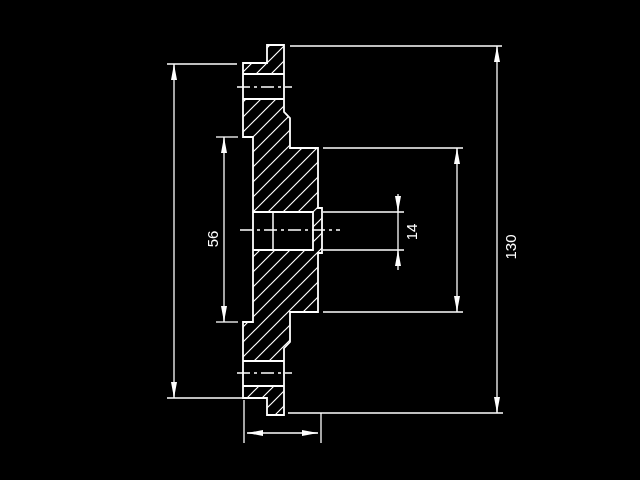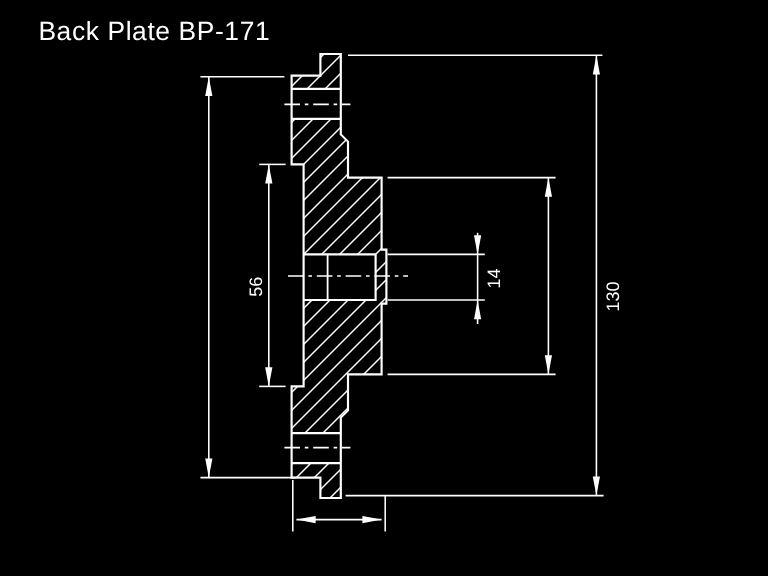--- a/index.html
+++ b/index.html
@@ -32,21 +32,20 @@
     font-family: "Liberation Sans", sans-serif;
     font-size: 15px;
     fill: #fff;
   }
 </style>
 </head>
 <body>
 
 <div id="stage">
 
-  <div class="title">Back Plate BP-171</div>
 
   <svg width="640" height="480" viewBox="0 0 640 480">
 
     <defs>
       <pattern id="hatch" patternUnits="userSpaceOnUse" width="15" height="15">
         <path d="M -4,4 L 4,-4 M 0,15 L 15,0 M 11,19 L 19,11" stroke="#ffffff" stroke-width="1.2" fill="none"></path>
       </pattern>
     </defs>
 
     <g>

